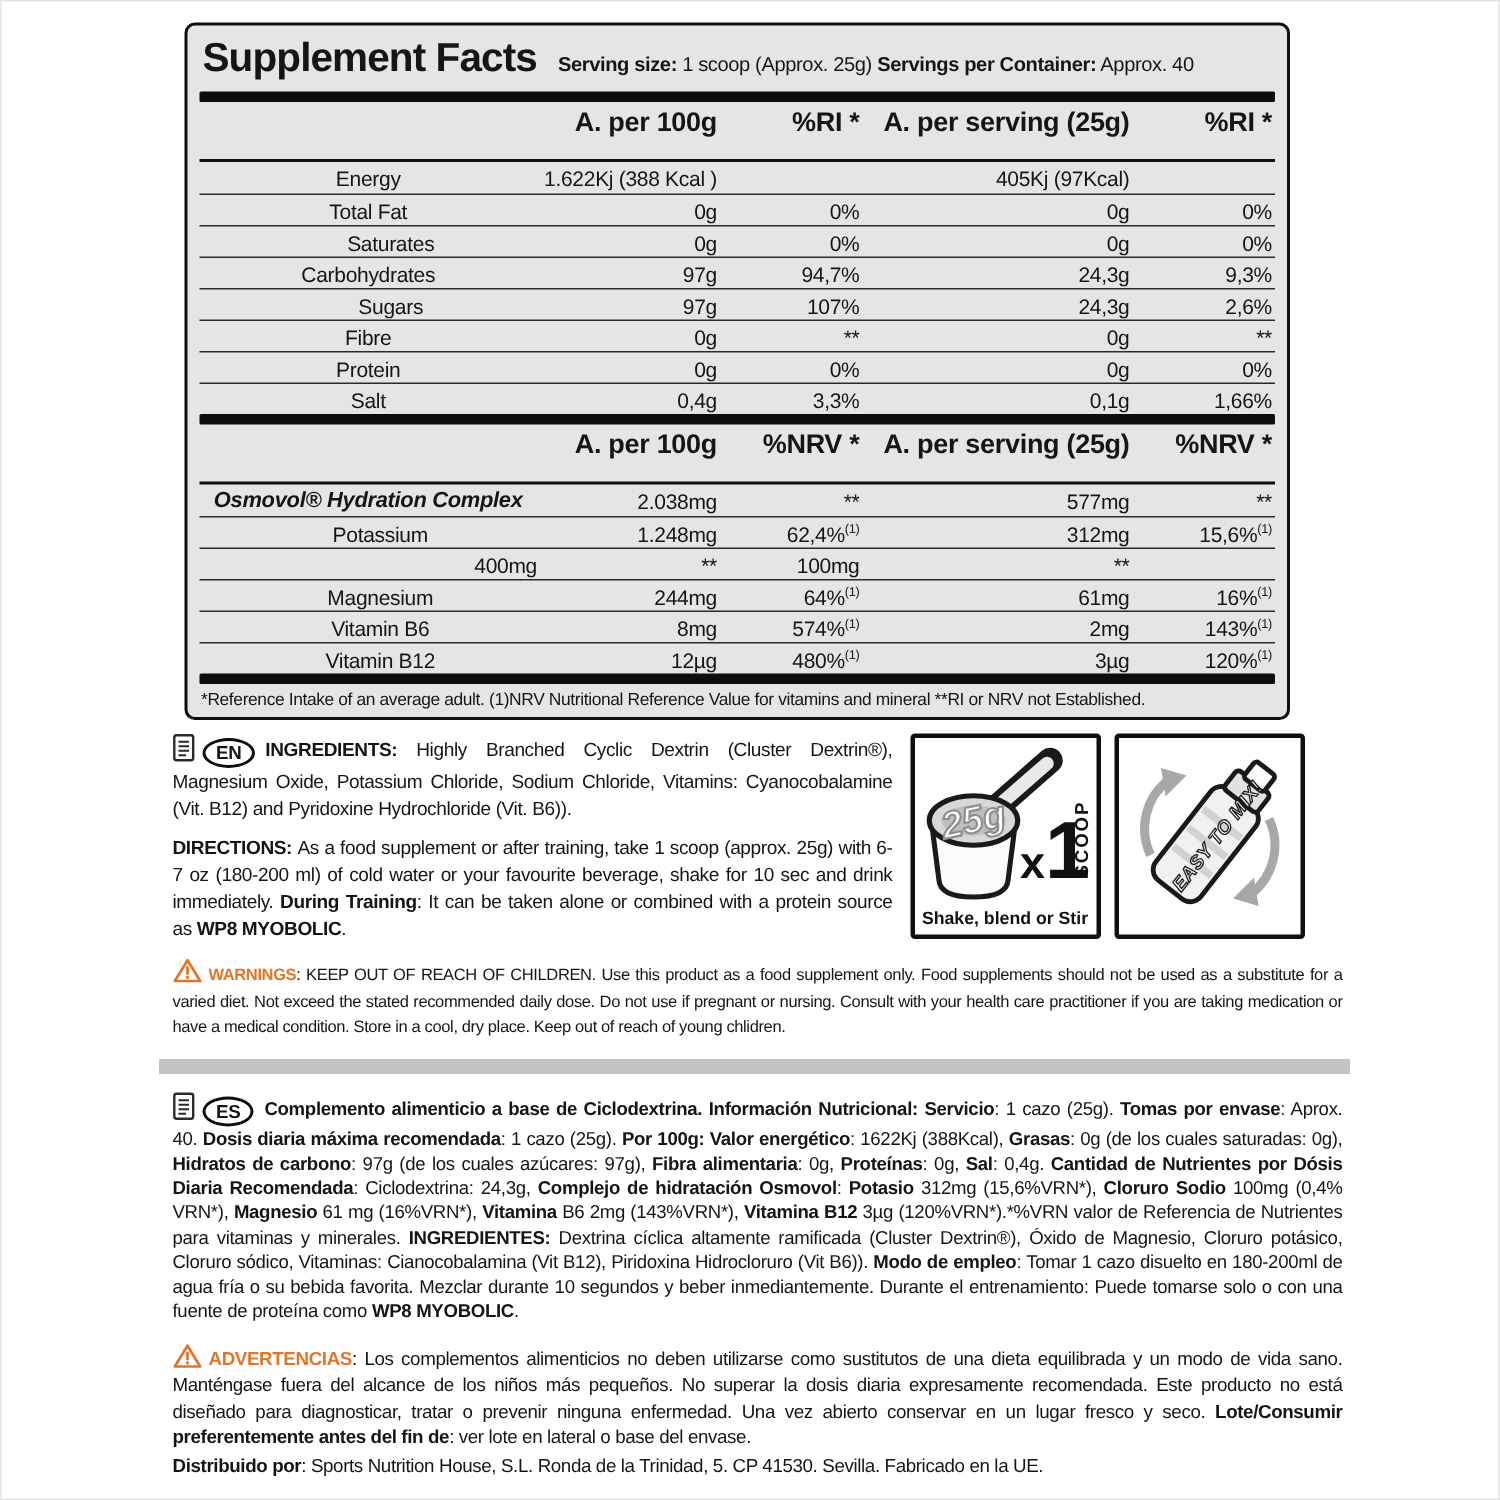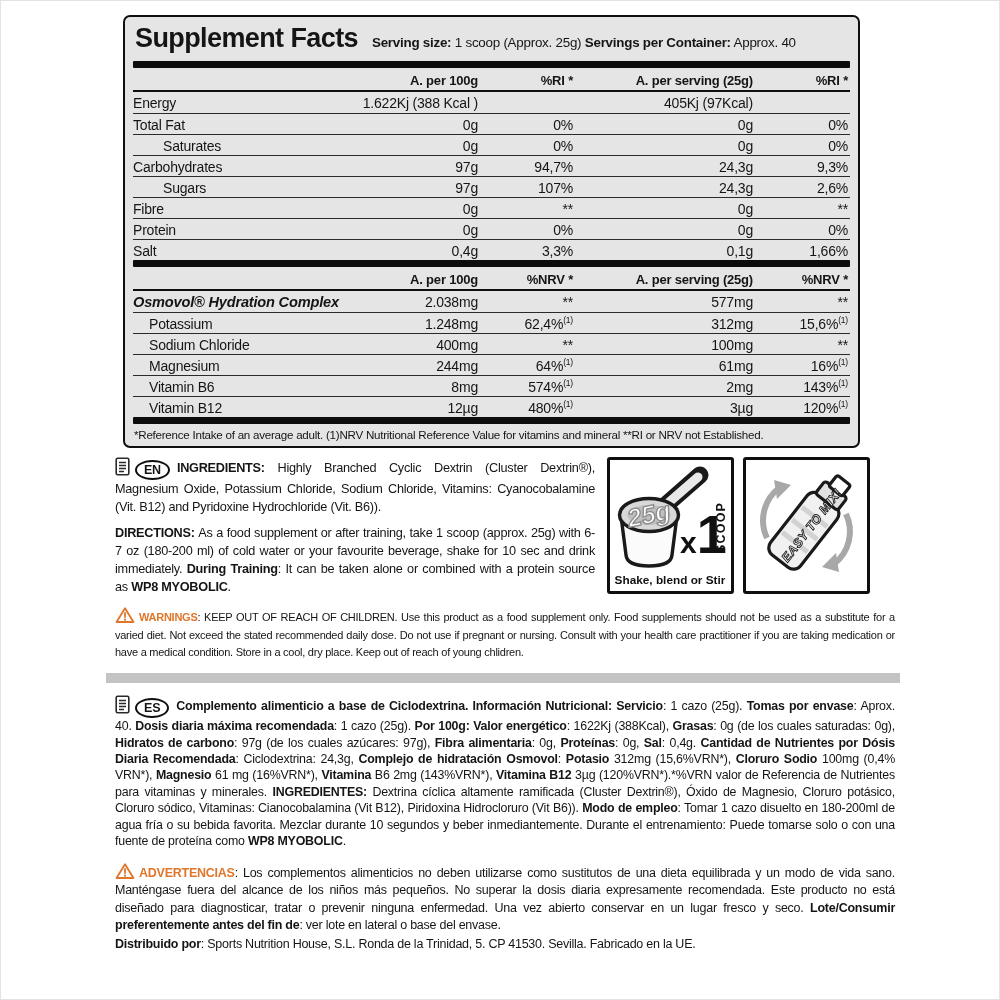--- a/index.html
+++ b/index.html
@@ -7,24 +7,24 @@
   body{margin:0;background:#ffffff;}
   .page{width:1000px;height:1000px;padding:14px 104px 8px 112px;font-family:"Liberation Sans",sans-serif;color:var(--ink);border:1px solid #e3e3e3;background:#fff;}
 
   
   .facts{border:2px solid #0f0f0f;border-radius:7px;width:737px;margin-left:10px;padding:3px 8px 4px;background:#e5e5e5;}
   .facts-top{display:flex;align-items:flex-end;padding:3px 2px 7px;}
   .facts-title{font-size:27px;font-weight:bold;letter-spacing:-0.6px;white-space:nowrap;}
   .serving{margin-left:14px;font-size:13.4px;letter-spacing:-0.25px;padding-bottom:4px;white-space:nowrap;}
   .bar{height:7px;background:#0d0d0d;border-radius:1px;}
   .t-hrow,.t-row{display:grid;grid-template-columns:225px 120px 95px 180px 95px;}
-  .t-hrow{height:24px;line-height:26px;font-weight:bold;font-size:13px;border-bottom:2px solid #0f0f0f;letter-spacing:-0.2px;}
+  .t-hrow{height:40px;line-height:26px;font-weight:bold;font-size:18px;border-bottom:2px solid #0f0f0f;letter-spacing:-0.2px;}
   .t-row{height:21px;line-height:22px;font-size:14px;letter-spacing:-0.2px;}
   .t-row + .t-row{border-top:1.5px solid #2a2a2a;}
-  .t-name{text-align:left;white-space:nowrap;}
+  .t-name{text-align:center;white-space:nowrap;}
   .t-cell{text-align:right;white-space:nowrap;}
   .ind1{padding-left:30px;}
   .ind2{padding-left:16px;}
   .brand .t-name{font-weight:bold;font-style:italic;font-size:14.6px;}
   sup{font-size:8.5px;vertical-align:super;line-height:0;}
   .footnote{font-size:11.6px;letter-spacing:-0.25px;padding:4px 1px 1px;white-space:nowrap;}
 
   
   .b{font-weight:bold;}
   .o{font-weight:bold;color:var(--accent);}
@@ -141,21 +141,20 @@
           <div class="t-cell">**</div>
         </div>
         <div class="t-row">
           <div class="t-name ind2">Potassium</div>
           <div class="t-cell">1.248mg</div>
           <div class="t-cell">62,4%<sup>(1)</sup></div>
           <div class="t-cell">312mg</div>
           <div class="t-cell">15,6%<sup>(1)</sup></div>
         </div>
         <div class="t-row">
-          <div class="t-name ind2">Sodium Chloride</div>
           <div class="t-cell">400mg</div>
           <div class="t-cell">**</div>
           <div class="t-cell">100mg</div>
           <div class="t-cell">**</div>
         </div>
         <div class="t-row">
           <div class="t-name ind2">Magnesium</div>
           <div class="t-cell">244mg</div>
           <div class="t-cell">64%<sup>(1)</sup></div>
           <div class="t-cell">61mg</div>

